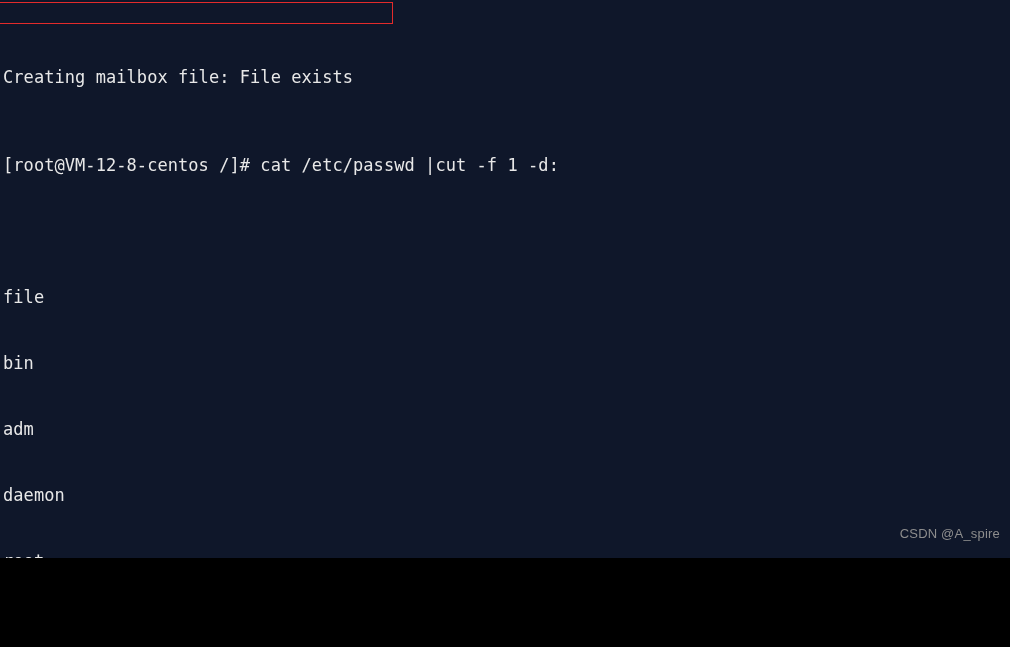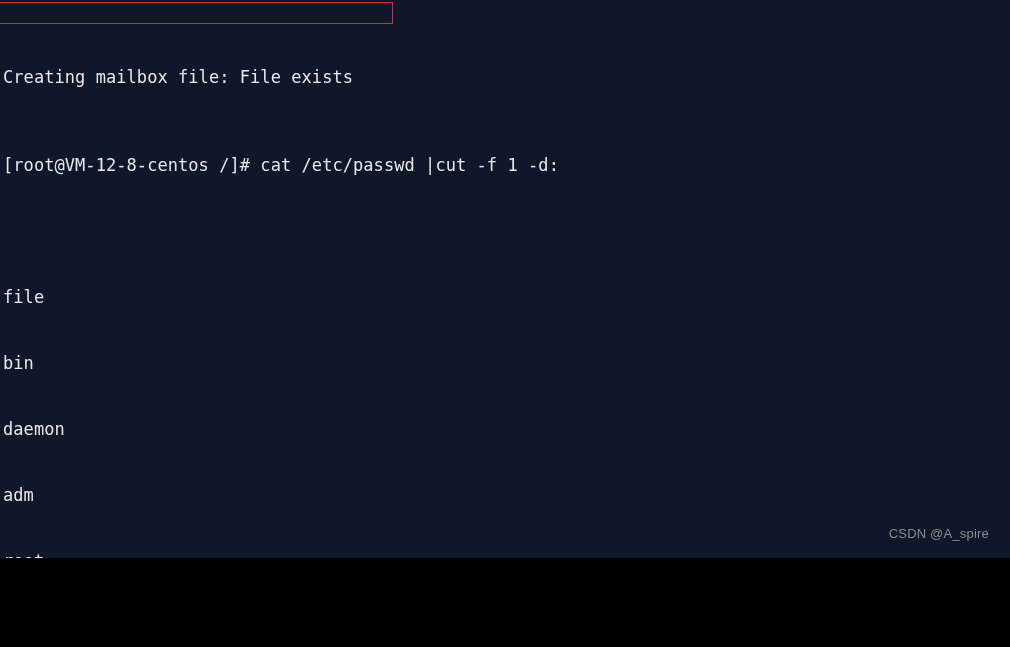--- a/index.html
+++ b/index.html
@@ -45,21 +45,21 @@
     height: 22px;
   }
   #hl-cjs {
     left: -3px;
     top: 619px;
     width: 64px;
     height: 23px;
   }
   .watermark {
     position: absolute;
-    right: 21px;
+    right: 10px;
     bottom: 13px;
     font-family: "Liberation Sans", sans-serif;
     font-size: 13px;
     color: #8d8d8d;
     letter-spacing: 0.2px;
   }
   .cut-row {
     position: absolute;
     left: 3px;
     top: 641px;
@@ -75,22 +75,22 @@
 <div id="terminal">
   <div class="screen">
 
     <div class="line">Creating mailbox file: File exists</div>
 
     <div class="line">[root@VM-12-8-centos /]# cat /etc/passwd |cut -f 1 -d:</div>
 
     <div>
       <div class="line">file</div>
       <div class="line">bin</div>
+      <div class="line">adm</div>
       <div class="line">daemon</div>
-      <div class="line">adm</div>
       <div class="line">root</div>
       
       
       
       
       
       
       
       
       

